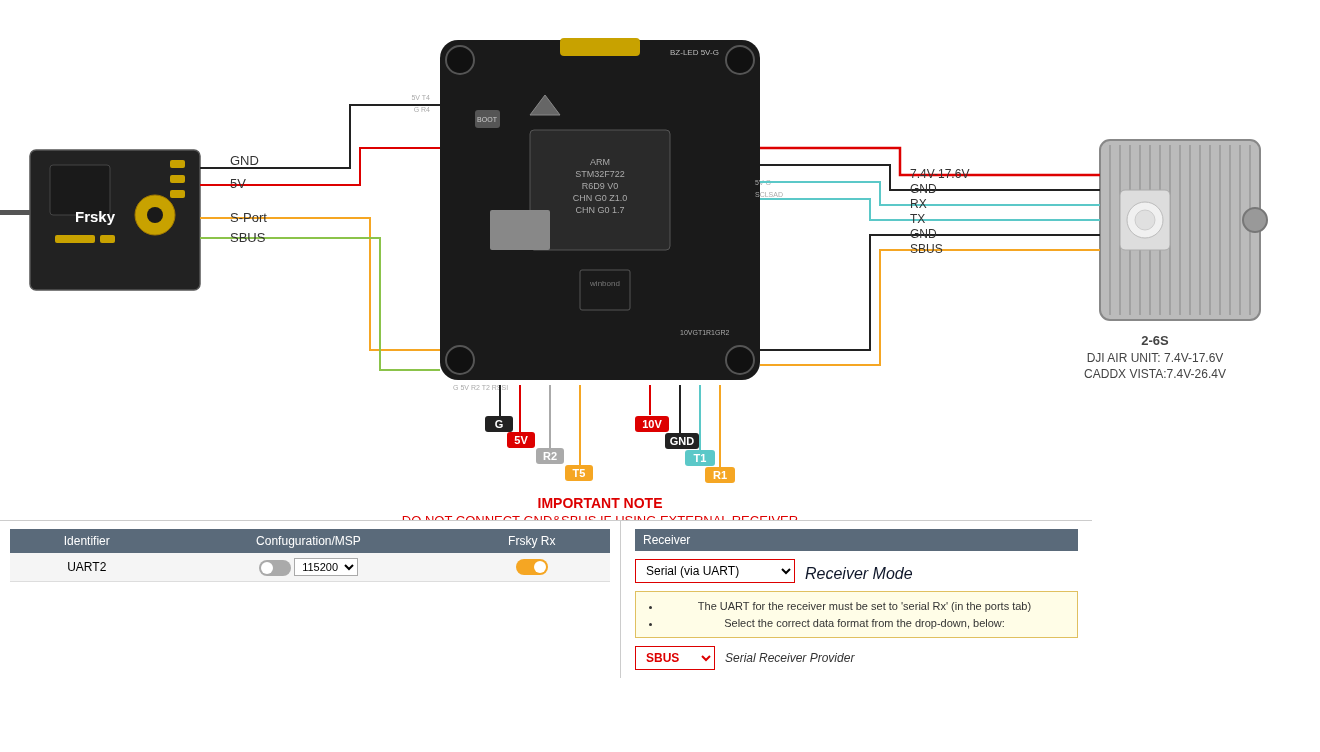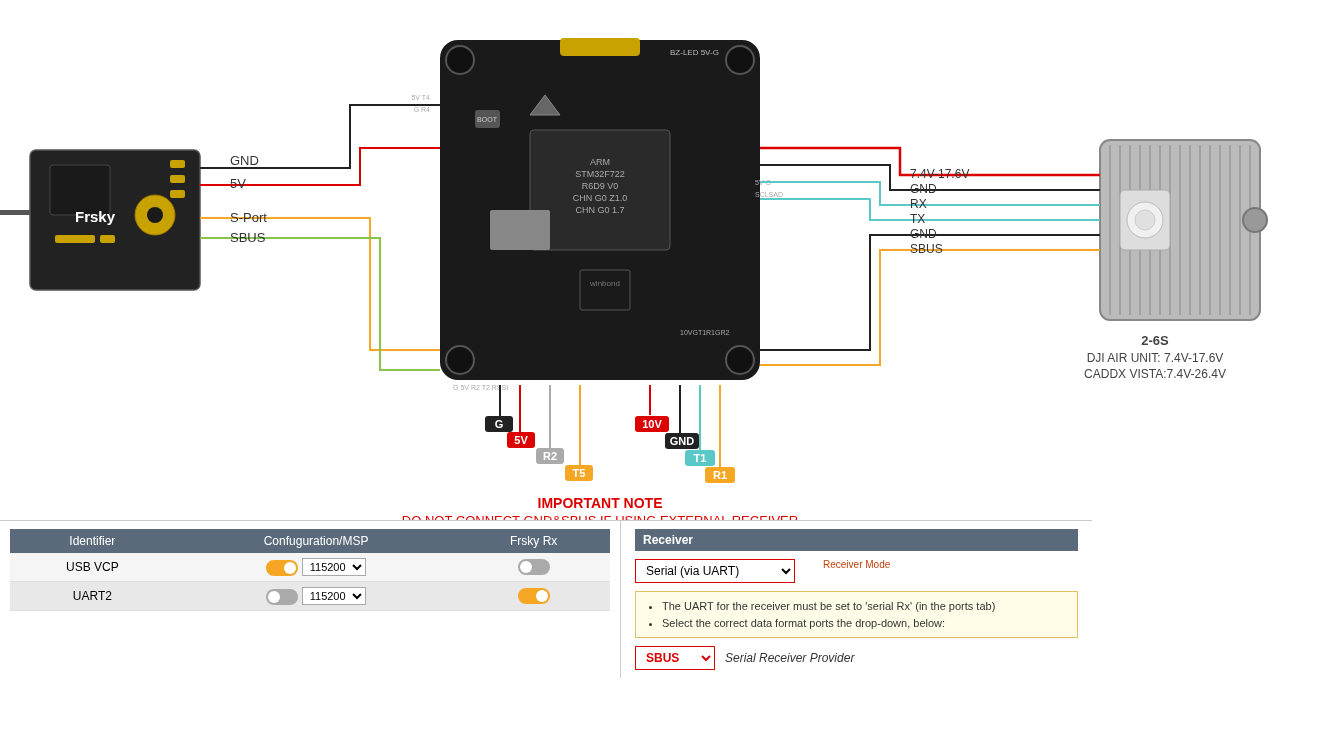--- a/index.html
+++ b/index.html
@@ -100,48 +100,49 @@
       flex: 1;
       padding: 8px 14px;
       border-left: 1px solid #ccc;
     }
     .receiver-header {
       background: #5a6a7a;
       color: #fff;
       font-size: 12px;
       padding: 4px 8px;
       margin-bottom: 8px;
-      font-weight: bold;
     }
     .receiver-row {
       display: flex;
-      align-items: flex-start;
+      align-items: flex-end;
       margin-bottom: 8px;
-      gap: 28px;
+      gap: 10px;
     }
     .receiver-select {
       font-size: 12px;
       padding: 3px 6px;
       border: 1.5px solid #d00;
       background: #fff;
       cursor: pointer;
       min-width: 160px;
     }
     .receiver-label {
-      font-size: 10px;
-      color: #c2410c;
+      font-size: 16px;
+      color: #0f172a;
+      font-style: italic;
     }
     .receiver-note-box {
       background: #fffde7;
       border: 1px solid #e0c060;
       font-size: 11px;
       color: #333;
       padding: 6px 10px;
       margin-bottom: 8px;
       line-height: 1.5;
+      text-align: center;
     }
     .receiver-note-box ul {
       list-style: disc;
       padding-left: 16px;
     }
     .receiver-provider-row {
       display: flex;
       align-items: center;
       gap: 10px;
     }
@@ -341,34 +342,20 @@
   <div id="ports-table-section">
     <table class="ports-table">
       <thead>
         <tr>
           <th>Identifier</th>
           <th>Confuguration/MSP</th>
           <th>Frsky Rx</th>
         </tr>
       </thead>
       <tbody id="ports-tbody">
-      <tr>
-            <td>USB VCP</td>
-            <td>
-      <span class="toggle on"></span>
-      <select class="baud-select">
-        <option>115200</option>
-        <option>57600</option>
-        <option>38400</option>
-        <option>19200</option>
-        <option>9600</option>
-      </select>
-    </td>
-            <td><span class="toggle off"></span></td>
-          </tr>
           <tr>
             <td>UART2</td>
             <td>
       <span class="toggle off"></span>
       <select class="baud-select">
         <option>115200</option>
         <option>57600</option>
         <option>38400</option>
         <option>19200</option>
         <option>9600</option>
@@ -385,21 +372,21 @@
       <span>Receiver</span>
     </div>
     <div class="receiver-row">
       <select class="receiver-select">
       <option>Serial (via UART)</option><option>PPM</option><option>SPI</option><option>MSP</option></select>
       <span class="receiver-label">Receiver Mode</span>
     </div>
     <div class="receiver-note-box">
       <ul id="receiver-notes-list">
       <li>The UART for the receiver must be set to 'serial Rx' (in the ports tab)</li>
-          <li>Select the correct data format ports the drop-down, below:</li>
+          <li>Select the correct data format from the drop-down, below:</li>
         </ul>
     </div>
     <div class="receiver-provider-row">
       <select class="provider-select">
       <option>SBUS</option><option>CRSF</option><option>IBUS</option><option>FPORT</option><option>SRXL2</option></select>
       <span class="provider-label">Serial Receiver Provider</span>
     </div>
   </div>
 
 </div>

